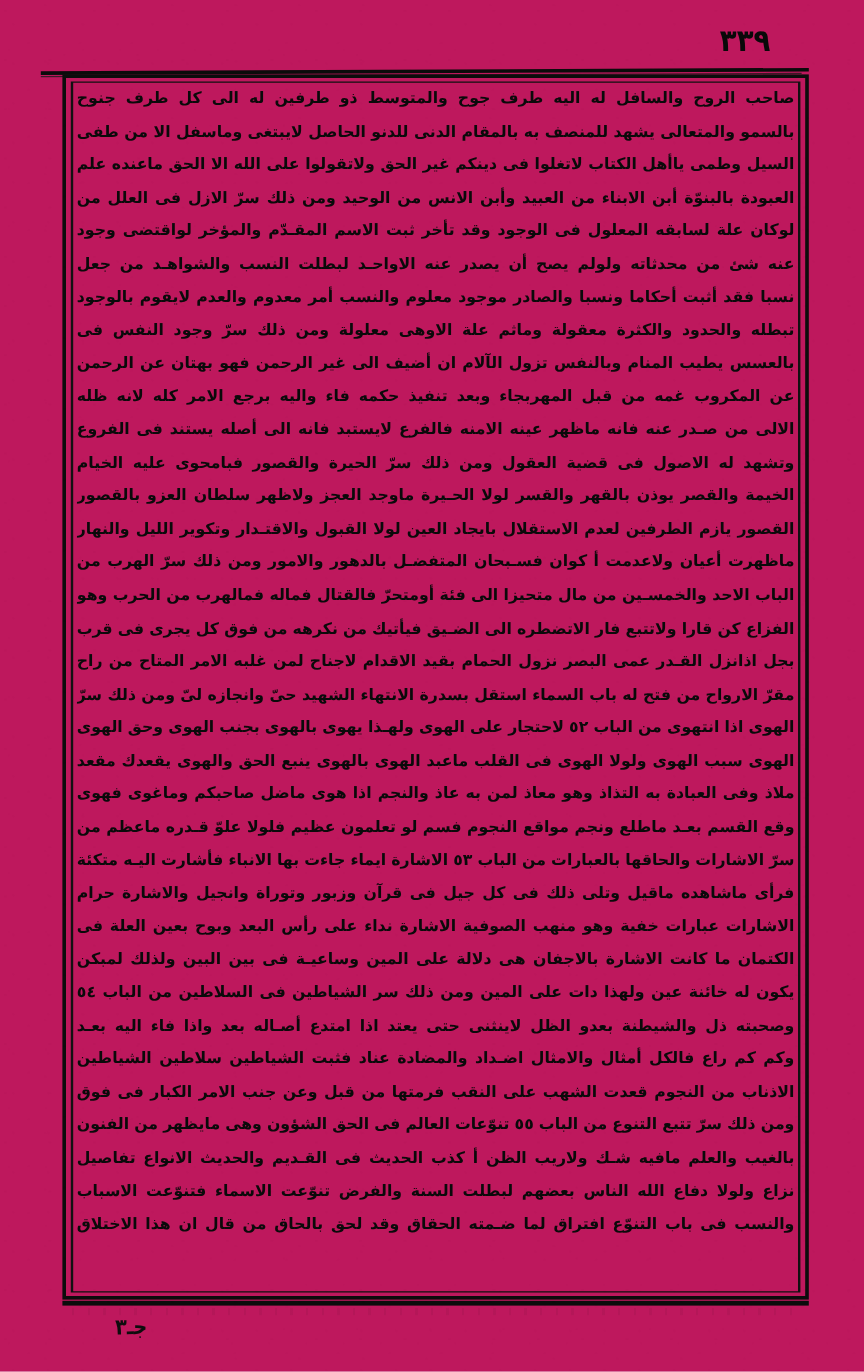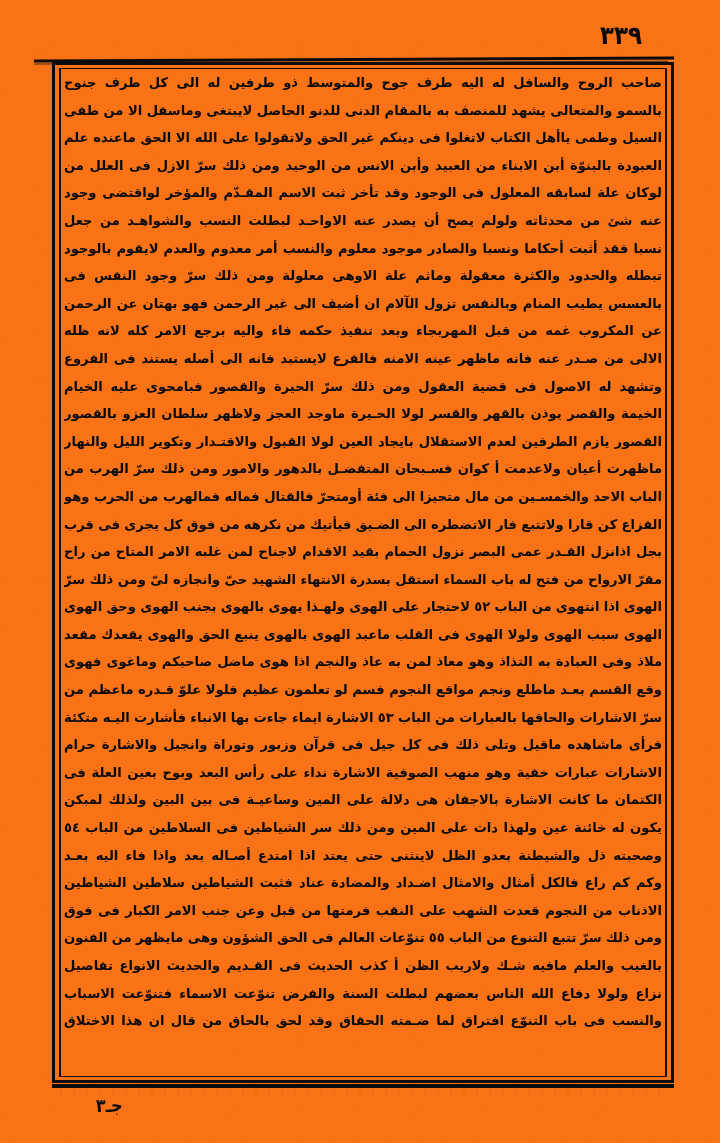--- a/index.html
+++ b/index.html
@@ -6,21 +6,21 @@
   body{
     width:720px;height:1143px;
     background:#ffffff;
     font-family:"DejaVu Sans","Liberation Sans",sans-serif;
     overflow:hidden;
     position:relative;
   }
   
   #page{
     position:absolute;inset:0;
-    background:#f97316;
+    background:#be185d;
   }
   
   #grain{
     position:absolute;inset:0;
     pointer-events:none;
     opacity:.35;
     background:
       radial-gradient(circle at 12% 22%, rgba(0,0,0,.035) 0 1px, transparent 1px),
       radial-gradient(circle at 71% 9%, rgba(0,0,0,.03) 0 1px, transparent 1px),
       radial-gradient(circle at 38% 61%, rgba(0,0,0,.03) 0 1px, transparent 1px),

